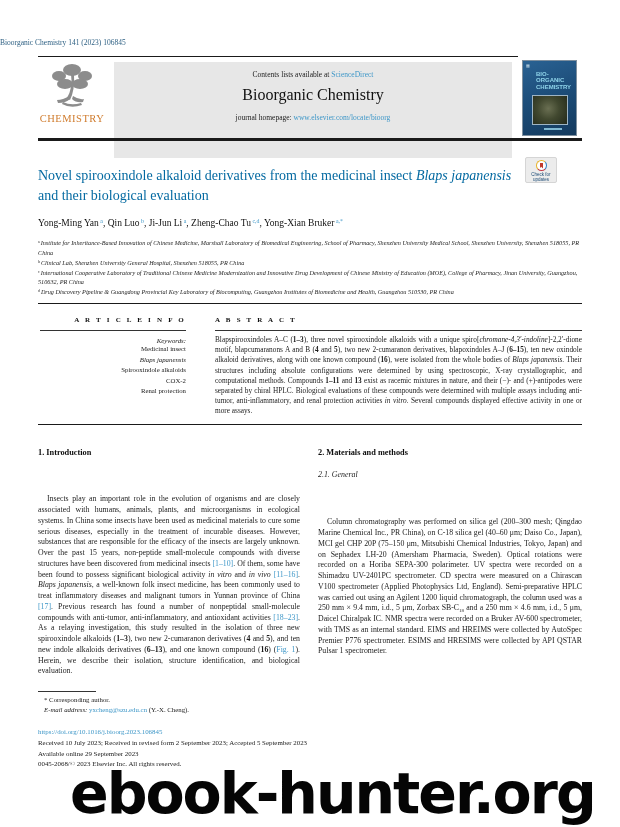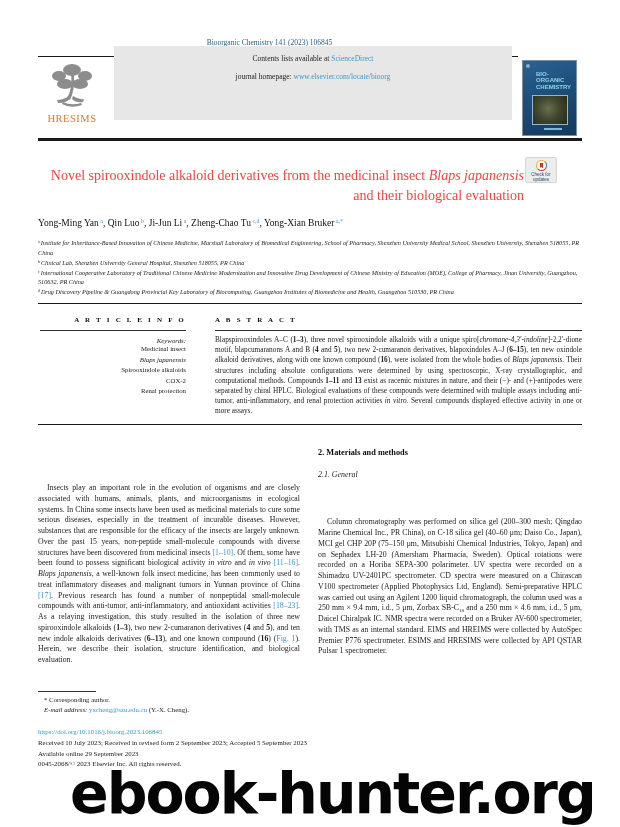--- a/index.html
+++ b/index.html
@@ -13,37 +13,37 @@
   html,body{background:#9a9a9a;}
   .page{
     position:relative;width:620px;height:827px;margin:0 auto;
     background:#ffffff;overflow:hidden;
     font-family:"Liberation Serif", serif;color:#1b1b1b;
   }
   .abs{position:absolute;}
   .link{color:var(--link);}
   .rule{position:absolute;background:var(--rule);}
   
-  .citation{top:38px;left:0;width:539px;text-align:center;font-size:7.5px;color:var(--citation);}
+  .citation{top:38px;left:0;width:539px;text-align:left;font-size:7.5px;color:var(--citation);}
   .rule-top{top:56px;left:38px;width:480px;height:1px;}
   .elsevier{top:62px;left:38px;width:68px;height:74px;text-align:center;}
   .elsevier svg{display:block;margin:0 auto;}
   .els-word{font-size:10.5px;letter-spacing:.5px;color:var(--elsevier-orange);font-family:"Liberation Serif",serif;margin-top:1px;}
-  .head-box{top:46px;left:114px;width:398px;height:74px;background:#e7e7e7;text-align:center;}
+  .head-box{top:62px;left:114px;width:398px;height:96px;background:#e7e7e7;text-align:center;}
   .contents-line{margin-top:8px;font-size:7.5px;color:#222;}
   .jtitle{margin-top:7px;font-size:16px;color:#111;}
   .homepage{margin-top:9px;font-size:7.5px;color:#222;}
   .cover{top:60px;left:522px;width:55px;height:76px;background:linear-gradient(160deg,#2a6293 0%,#1d4e7a 45%,#143a5e 100%);border:1px solid #7e8f9e;padding:3px;}
   .cover-mark{font-size:4px;color:#cfe3ee;line-height:1;}
   .cover-title{margin-top:3px;margin-left:10px;font-family:"Liberation Sans",sans-serif;font-weight:bold;font-size:6px;line-height:1.05;color:#8fd4ea;text-align:left;}
   .cover-photo{margin:5px auto 0;width:36px;height:30px;border:1px solid #9eb4c4;background:radial-gradient(circle at 45% 45%,#6a6f52 0%,#41482f 45%,#23291a 100%);}
   .cover-foot{margin-top:3px;margin-left:18px;width:18px;height:2px;background:#7fb8d2;}
   .rule-thick{top:138px;left:38px;width:544px;height:2.5px;}
   
-  .title{top:166px;left:38px;width:486px;font-size:14px;font-weight:normal;line-height:1.45;color:#ef4444;text-align:right;}
+  .title{top:166px;left:38px;width:486px;font-size:14px;font-weight:normal;line-height:1.45;color:#0369a1;}
   .badge{top:157px;left:525px;width:32px;height:26px;background:#ececec;border:1px solid #d5d5d5;border-radius:2px;text-align:center;padding-top:2px;}
   .badge-circle{width:11px;height:11px;margin:0 auto;border-radius:50%;background:#fff;border:1.5px solid #e8b32a;border-right-color:#2d7fc1;border-bottom-color:#c23b49;position:relative;}
   .badge-ribbon{position:absolute;left:3px;top:1.5px;width:3.5px;height:6px;background:#c0392b;clip-path:polygon(0 0,100% 0,100% 100%,50% 72%,0 100%);}
   .badge-text{font-family:"Liberation Sans",sans-serif;font-size:4.5px;line-height:1.15;color:#1a4a75;margin-top:1px;}
   
   .authors{top:218px;left:38px;width:520px;font-size:9.5px;color:#111;}
   .affils{top:238px;left:38px;width:544px;font-size:6.2px;line-height:1.55;color:#222;}
   .affil{margin:0;}
   .rule-mid1{top:303px;left:38px;width:544px;height:1px;}
   
@@ -96,27 +96,28 @@
         <ellipse cx="10" cy="14" rx="7" ry="5"></ellipse>
         <ellipse cx="36" cy="14" rx="7" ry="5"></ellipse>
         <ellipse cx="16" cy="22" rx="8" ry="5"></ellipse>
         <ellipse cx="31" cy="22" rx="8" ry="5"></ellipse>
         <path d="M22 12 q2 14 -4 24 l3 2 q5 -10 4 -26 z"></path>
         <path d="M20 34 q-6 4 -12 4 l1 3 q8 0 12 -4 z"></path>
         <path d="M24 34 q6 4 11 3 l-1 3 q-7 1 -11 -3 z"></path>
         <path d="M14 40 q8 4 18 1 l1 2 q-11 4 -20 -1 z"></path>
       </g>
     </svg>
-    <div class="els-word">HRESIMS</div>
+    <div class="els-word">CHEMISTRY</div>
   </div>
 
   <div class="abs head-box">
     <div class="contents-line">
       <span>Contents lists available at </span><span class="link">ScienceDirect</span>
     </div>
+    <div class="jtitle">Bioorganic Chemistry</div>
     <div class="homepage">
       <span>journal homepage: </span><span class="link">www.elsevier.com/locate/bioorg</span>
     </div>
   </div>
 
   <div class="abs cover">
     <div class="cover-mark">▦</div>
     <div class="cover-title">BIO-ORGANIC CHEMISTRY</div>
     <div class="cover-photo"></div>
     <div class="cover-foot"></div>
@@ -157,20 +158,21 @@
 
   <div class="abs abs-col">
     <div class="info-heading">A B S T R A C T</div>
     <div class="under abs-under"></div>
     <p class="abs-p"><span>Blapspirooxindoles A–C (</span><span class="seg-b">1–3</span><span>), three novel spirooxindole alkaloids with a unique spiro[</span><span class="seg-i">chromane-4,3′-indoline</span><span>]-2,2′-dione motif, blapcumaranons A and B (</span><span class="seg-b">4</span><span> and </span><span class="seg-b">5</span><span>), two new 2-cumaranon derivatives, blapoxindoles A–J (</span><span class="seg-b">6–15</span><span>), ten new oxindole alkaloid derivatives, along with one known compound (</span><span class="seg-b">16</span><span>), were isolated from the whole bodies of </span><span class="seg-i">Blaps japanensis</span><span>. Their structures including absolute configurations were determined by using spectroscopic, X-ray crystallographic, and computational methods. Compounds </span><span class="seg-b">1–11</span><span> and </span><span class="seg-b">13</span><span> exist as racemic mixtures in nature, and their (−)- and (+)-antipodes were separated by chiral HPLC. Biological evaluations of these compounds were determined with multiple assays including anti-tumor, anti-inflammatory, and renal protection activities </span><span class="seg-i">in vitro</span><span>. Several compounds displayed effective activity in one or more assays.</span></p>
   </div>
 
   <div class="rule rule-mid2"></div>
 
   <div class="abs col col-left">
+    <h2 class="sec-h">1. Introduction</h2>
     <p class="body-p"><span>Insects play an important role in the evolution of organisms and are closely associated with humans, animals, plants, and microorganisms in ecological systems. In China some insects have been used as medicinal materials to cure some serious diseases, especially in the treatment of incurable diseases. However, substances that are responsible for the efficacy of the insects are largely unknown. Over the past 15 years, non-peptide small-molecule compounds with diverse structures have been discovered from medicinal insects </span><span class="seg-l">[1–10]</span><span>. Of them, some have been found to possess significant biological activity </span><span class="seg-i">in vitro</span><span> and </span><span class="seg-i">in vivo</span><span> </span><span class="seg-l">[11–16]</span><span>. </span><span class="seg-i">Blaps japanensis</span><span>, a well-known folk insect medicine, has been commonly used to treat inflammatory diseases and malignant tumors in Yunnan province of China </span><span class="seg-l">[17]</span><span>. Previous research has found a number of nonpeptidal small-molecule compounds with anti-tumor, anti-inflammatory, and antioxidant activities </span><span class="seg-l">[18–23]</span><span>. As a relaying investigation, this study resulted in the isolation of three new spirooxindole alkaloids (</span><span class="seg-b">1–3</span><span>), two new 2-cumaranon derivatives (</span><span class="seg-b">4</span><span> and </span><span class="seg-b">5</span><span>), and ten new indole alkaloids derivatives (</span><span class="seg-b">6–13</span><span>), and one known compound (</span><span class="seg-b">16</span><span>) (</span><span class="seg-l">Fig. 1</span><span>). Herein, we describe their isolation, structure identification, and biological evaluation.</span></p>
   </div>
 
   <div class="abs col col-right">
     <h2 class="sec-h">2. Materials and methods</h2>
     <h3 class="sub-h">2.1. General</h3>
     <p class="body-p"><span>Column chromatography was performed on silica gel (200–300 mesh; Qingdao Marine Chemical Inc., PR China), on C-18 silica gel (40–60 μm; Daiso Co., Japan), MCI gel CHP 20P (75–150 μm, Mitsubishi Chemical Industries, Tokyo, Japan) and on Sephadex LH-20 (Amersham Pharmacia, Sweden). Optical rotations were recorded on a Horiba SEPA-300 polarimeter. UV spectra were recorded on a Shimadzu UV-2401PC spectrometer. CD spectra were measured on a Chirascan V100 spectrometer (Applied Photophysics Ltd, England). Semi-preparative HPLC was carried out using an Agilent 1200 liquid chromatograph, the column used was a 250 mm × 9.4 mm, i.d., 5 μm, Zorbax SB-C</span><span class="seg-sub">18</span><span> and a 250 mm × 4.6 mm, i.d., 5 μm, Daicel Chiralpak IC. NMR spectra were recorded on a Bruker AV-600 spectrometer, with TMS as an internal standard. EIMS and HREIMS were collected by AutoSpec Premier P776 spectrometer. ESIMS and HRESIMS were collected by API QSTAR Pulsar 1 spectrometer.</span></p>
   </div>
 
   <div class="abs footnote">

